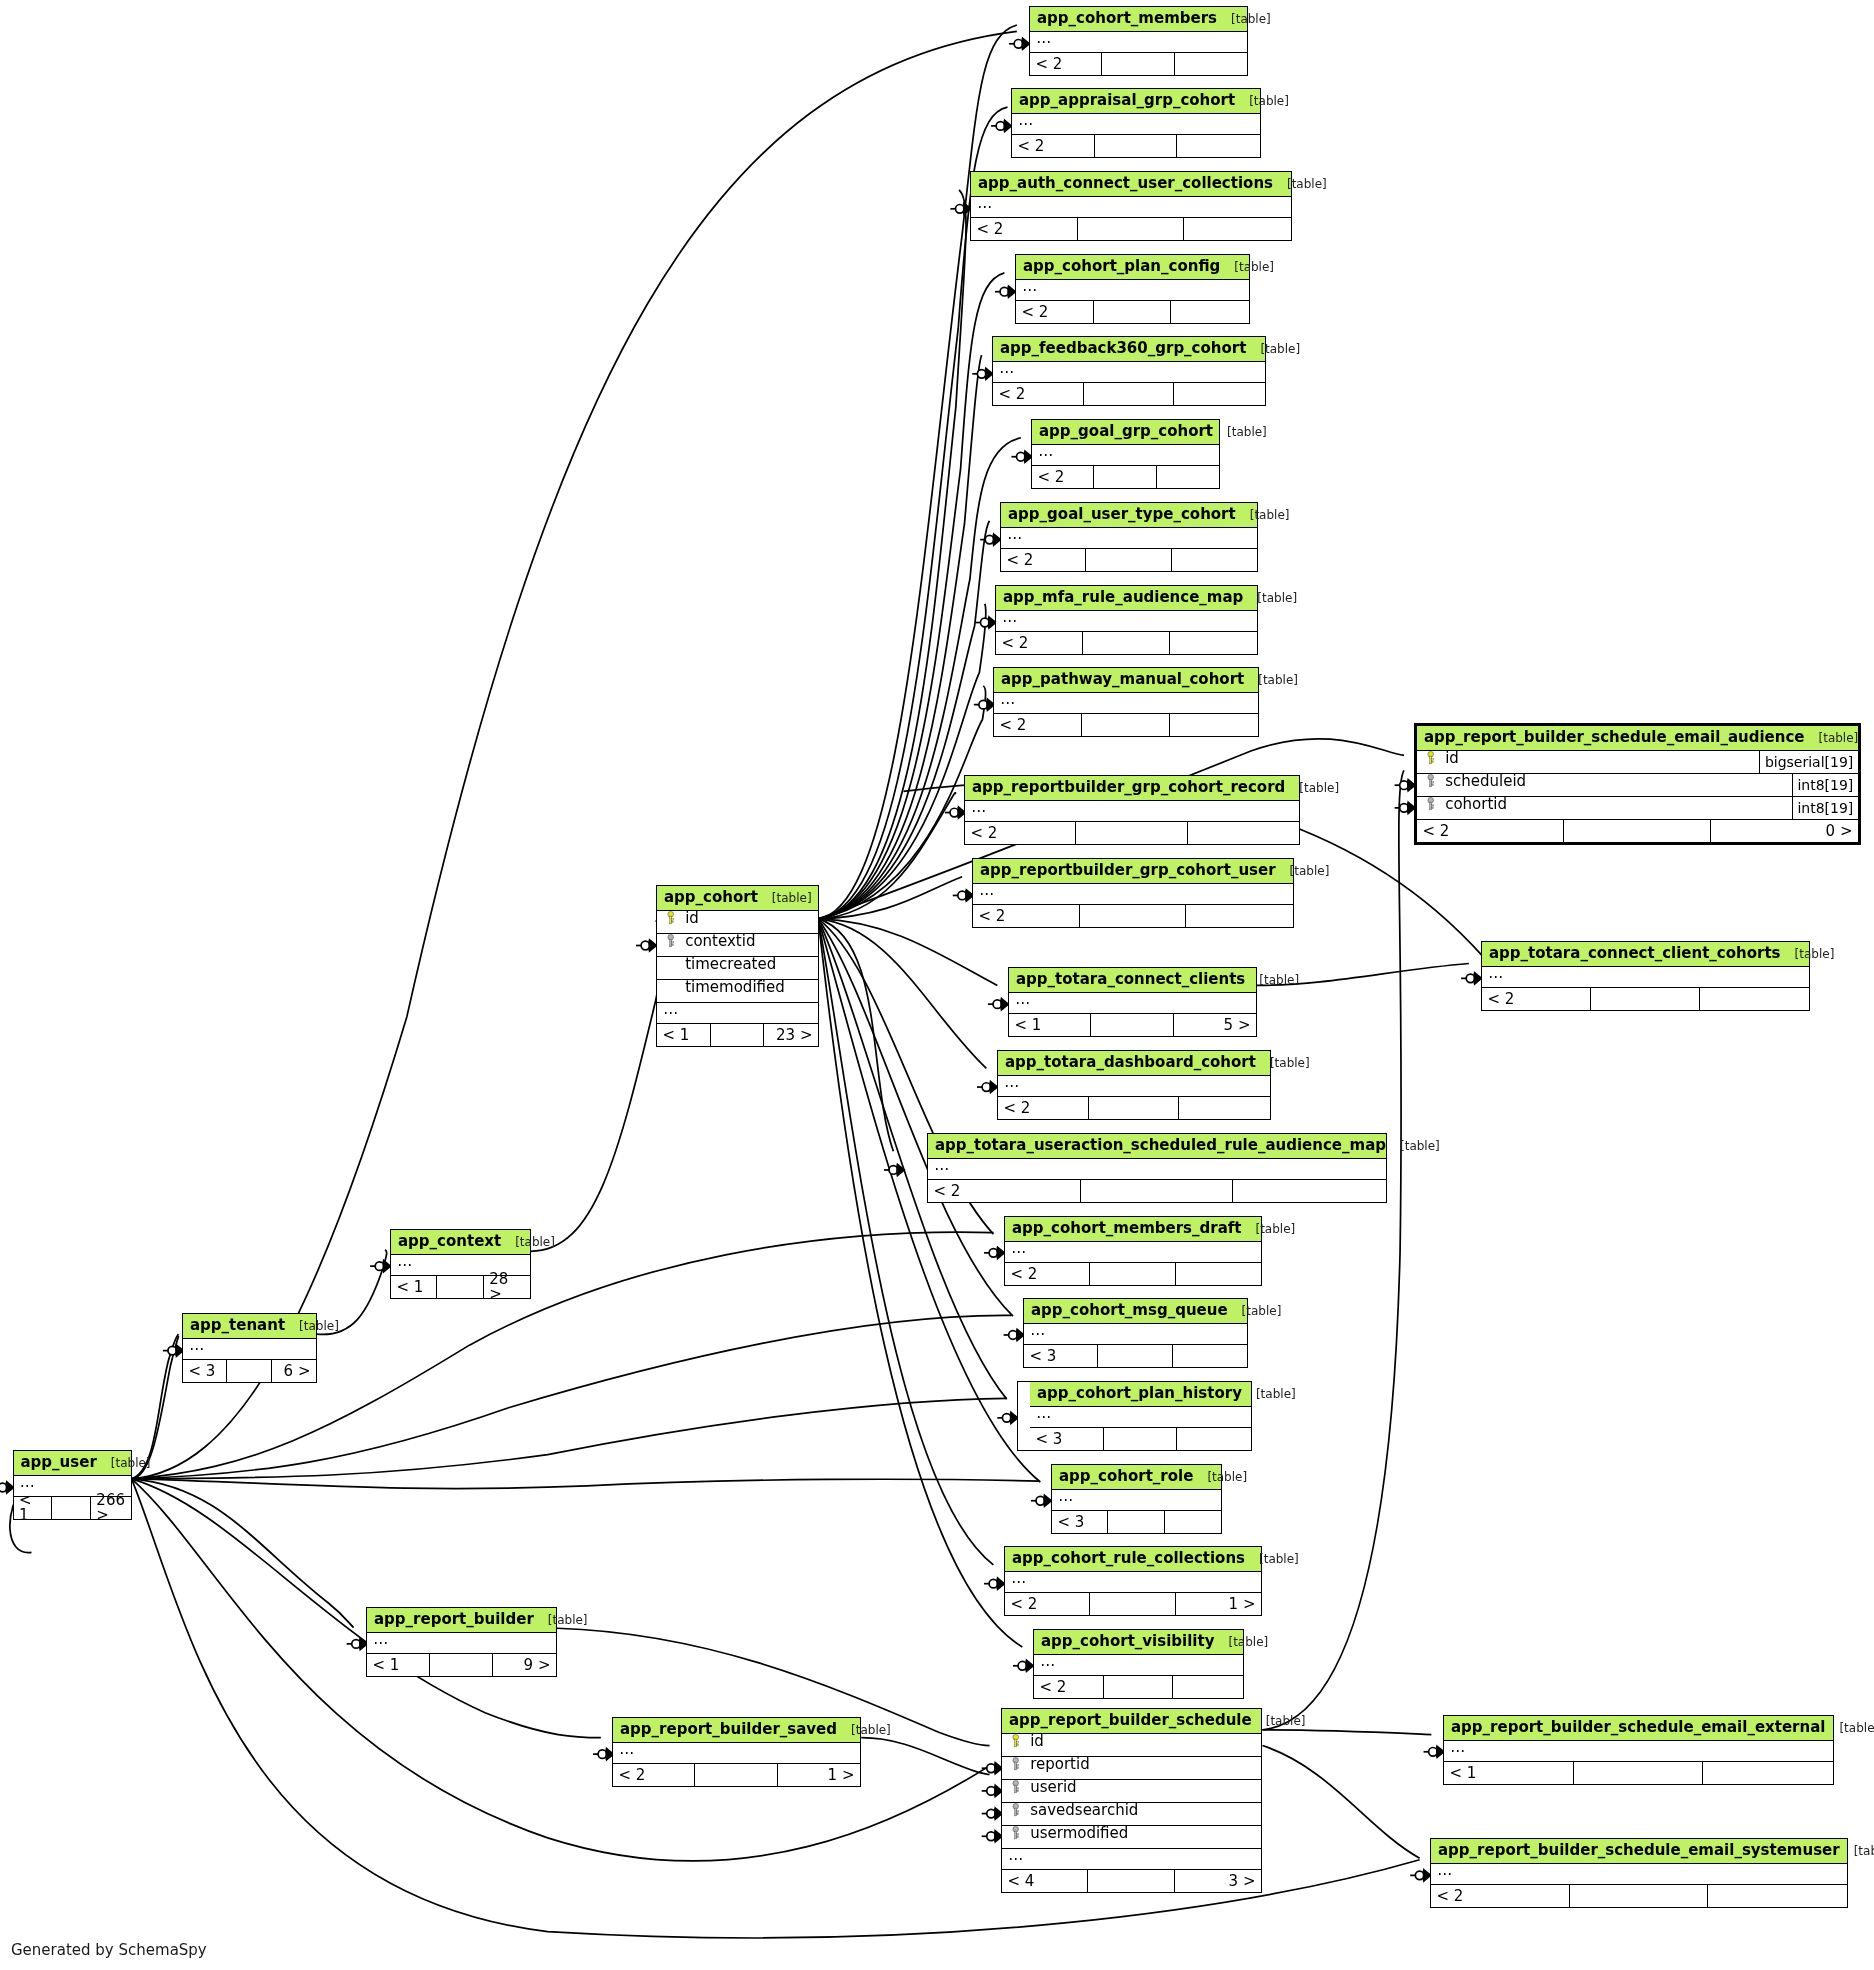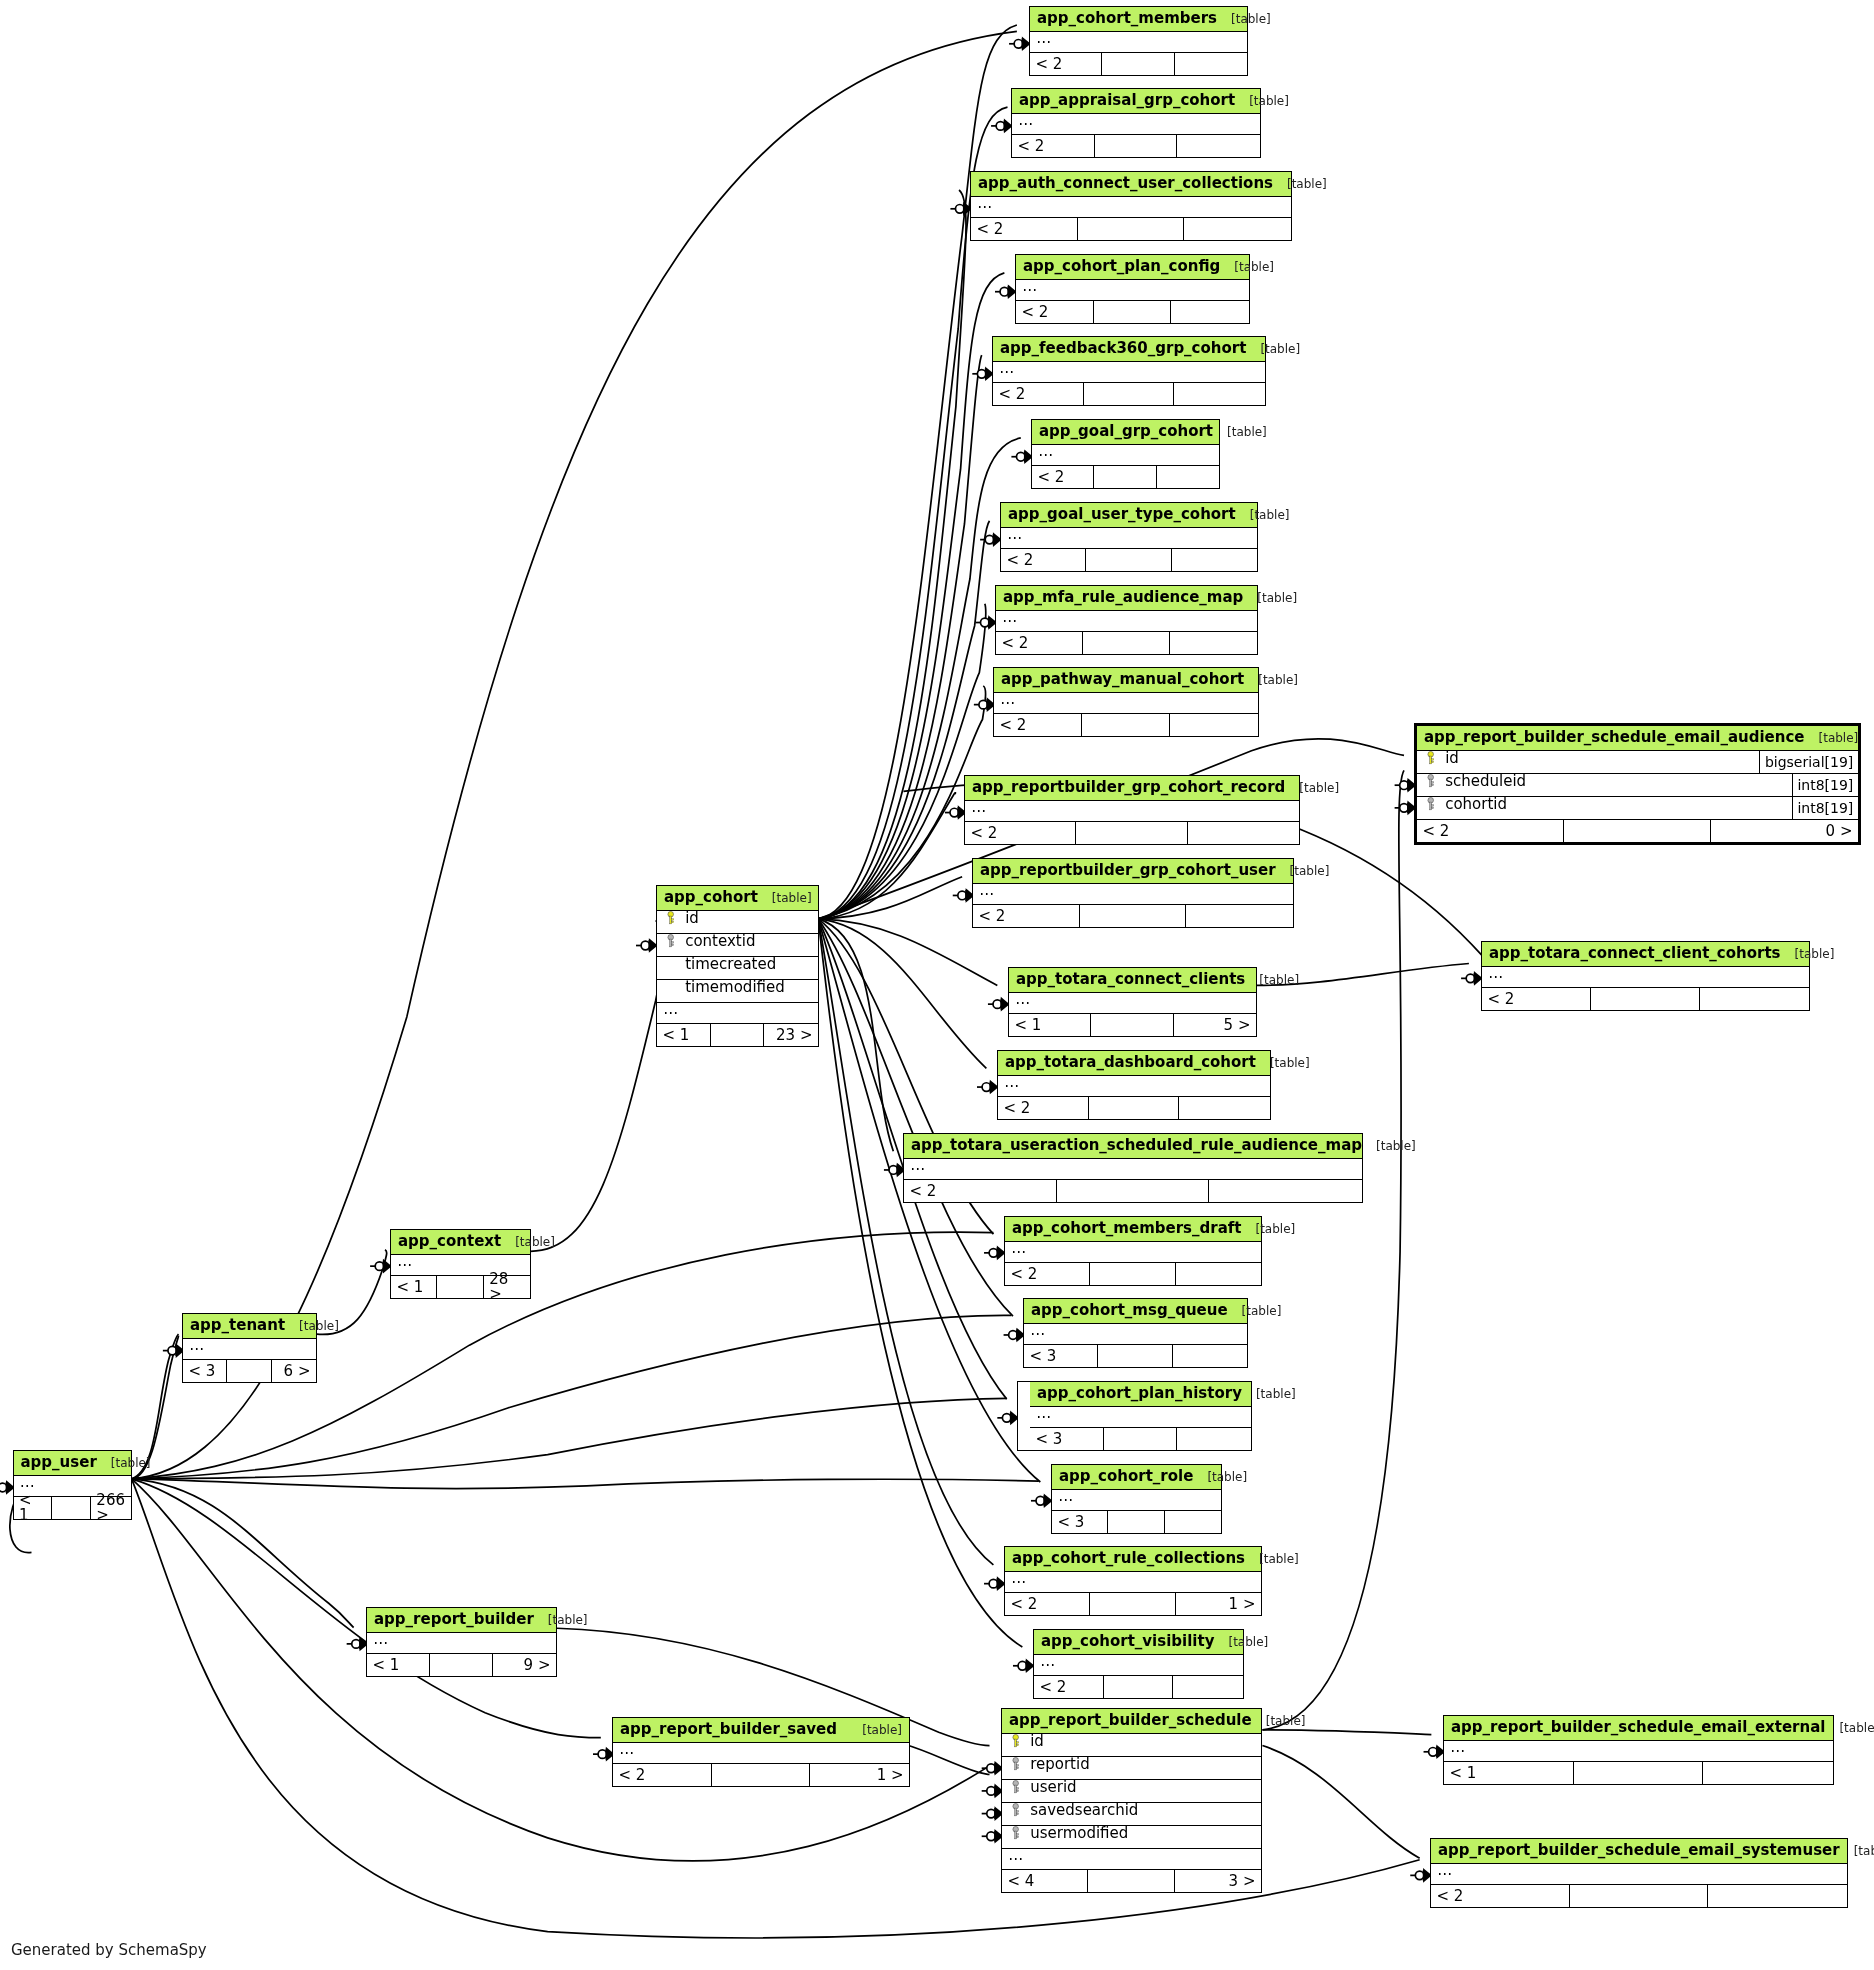--- a/index.html
+++ b/index.html
@@ -523,21 +523,21 @@
       </div>
       <div class="ellipsis">
         <span>…</span>
       </div>
       <div class="foot">
         <div class="fc">&lt; 2</div>
         <div class="fc"></div>
         <div class="fc right"></div>
       </div>
     </div>
-    <div class="tbl" style="left: 903px; top: 1133px; width: 460px;">
+    <div class="tbl" style="left: 927px; top: 1133px; width: 460px;">
       <div class="hdr">
         <span class="tname">app_totara_useraction_scheduled_rule_audience_map</span>
         <span class="ttype">[table]</span>
       </div>
       <div class="ellipsis">
         <span>…</span>
       </div>
       <div class="foot">
         <div class="fc">&lt; 2</div>
         <div class="fc"></div>
@@ -790,21 +790,21 @@
       </div>
       <div class="ellipsis">
         <span>…</span>
       </div>
       <div class="foot">
         <div class="fc">&lt; 1</div>
         <div class="fc"></div>
         <div class="fc right">9 &gt;</div>
       </div>
     </div>
-    <div class="tbl" style="left: 612px; top: 1717px; width: 298px;">
+    <div class="tbl" style="left: 612px; top: 1717px; width: 249px;">
       <div class="hdr">
         <span class="tname">app_report_builder_saved</span>
         <span class="ttype">[table]</span>
       </div>
       <div class="ellipsis">
         <span>…</span>
       </div>
       <div class="foot">
         <div class="fc">&lt; 2</div>
         <div class="fc"></div>

